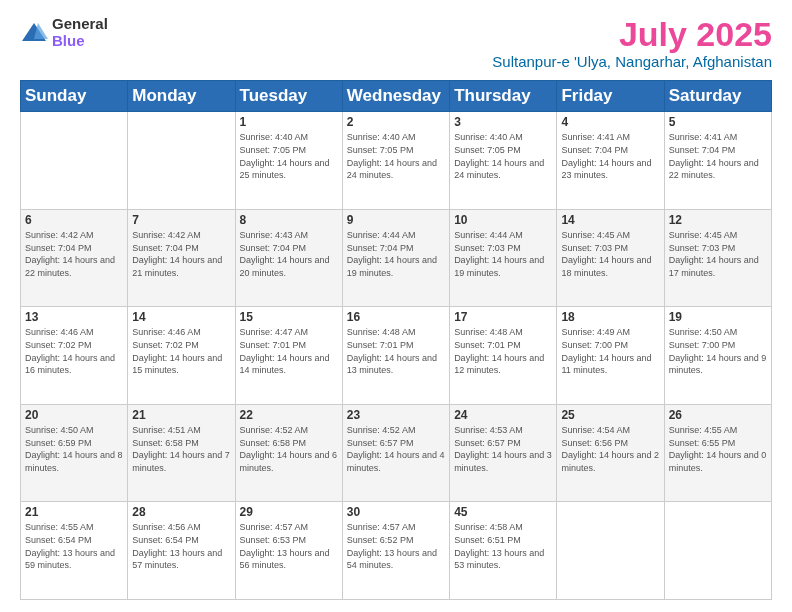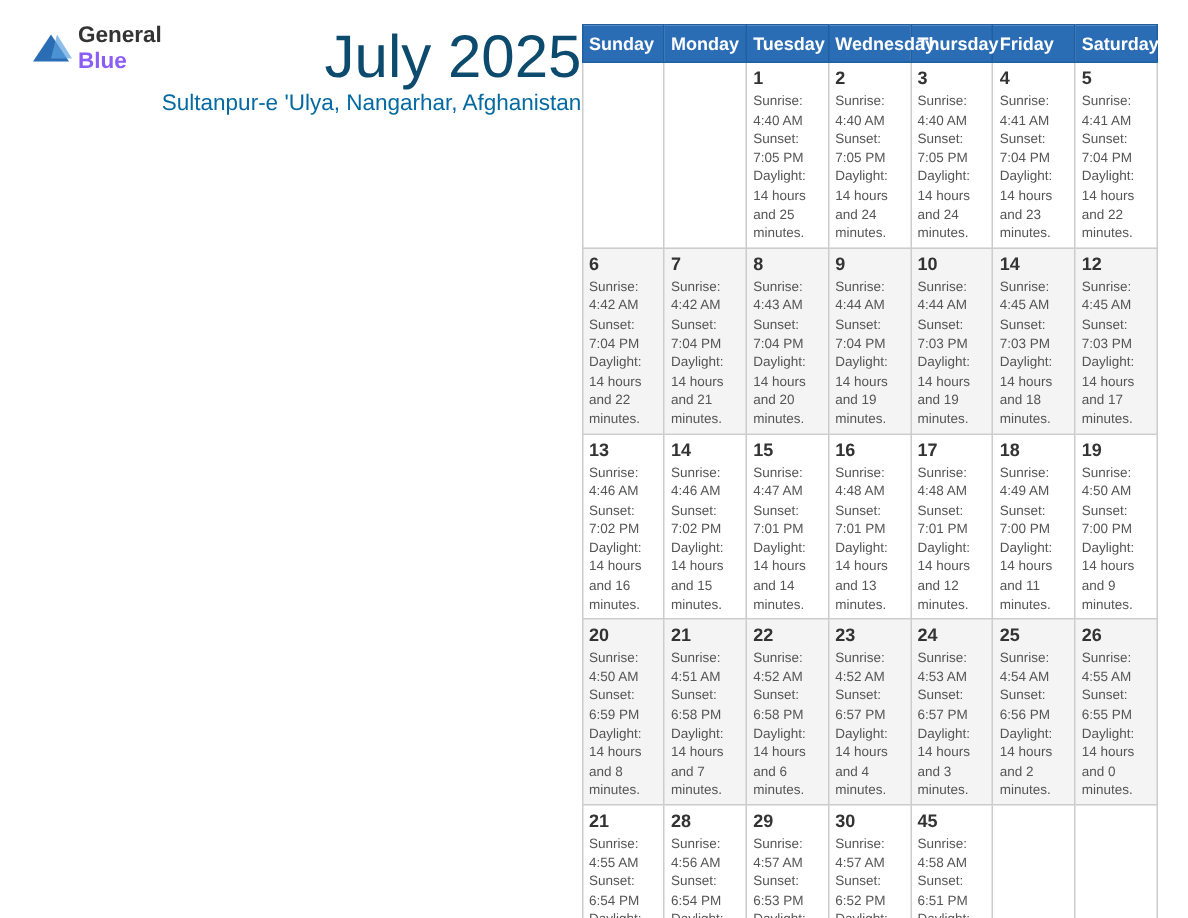--- a/index.html
+++ b/index.html
@@ -8,20 +8,21 @@
       background: #fff;
       width: 792px;
       height: 612px;
       overflow: hidden;
     }
     .page {
       width: 792px;
       height: 612px;
       padding: 16px 20px 12px 20px;
       display: flex;
+      flex-direction: column;
     }
     .header {
       display: flex;
       justify-content: space-between;
       align-items: flex-start;
       margin-bottom: 10px;
     }
     .logo {
       display: flex;
       align-items: center;
@@ -43,40 +44,40 @@
       color: #8b5cf6;
     }
     .logo-icon {
       width: 28px;
       height: 28px;
     }
     .title-block {
       text-align: right;
     }
     .main-title {
-      font-size: 40px;
-      font-weight: normal;
-      color: #0c4a6e;
+      font-size: 34px;
+      font-weight: bold;
+      color: #ec4899;
       line-height: 1.1;
     }
     .subtitle {
       font-size: 15px;
       color: #0369a1;
     }
     .calendar {
       flex: 1;
       border: 1px solid #ccc;
       border-collapse: collapse;
       width: 100%;
       table-layout: fixed;
     }
     .calendar th {
       background-color: #2a6db5;
       color: #fff;
-      font-size: 12px;
+      font-size: 17px;
       font-weight: bold;
       padding: 5px 4px;
       text-align: left;
       border: 1px solid #2060a0;
     }
     .calendar td {
       vertical-align: top;
       border: 1px solid #ccc;
       padding: 3px 4px;
       font-size: 9.5px;

